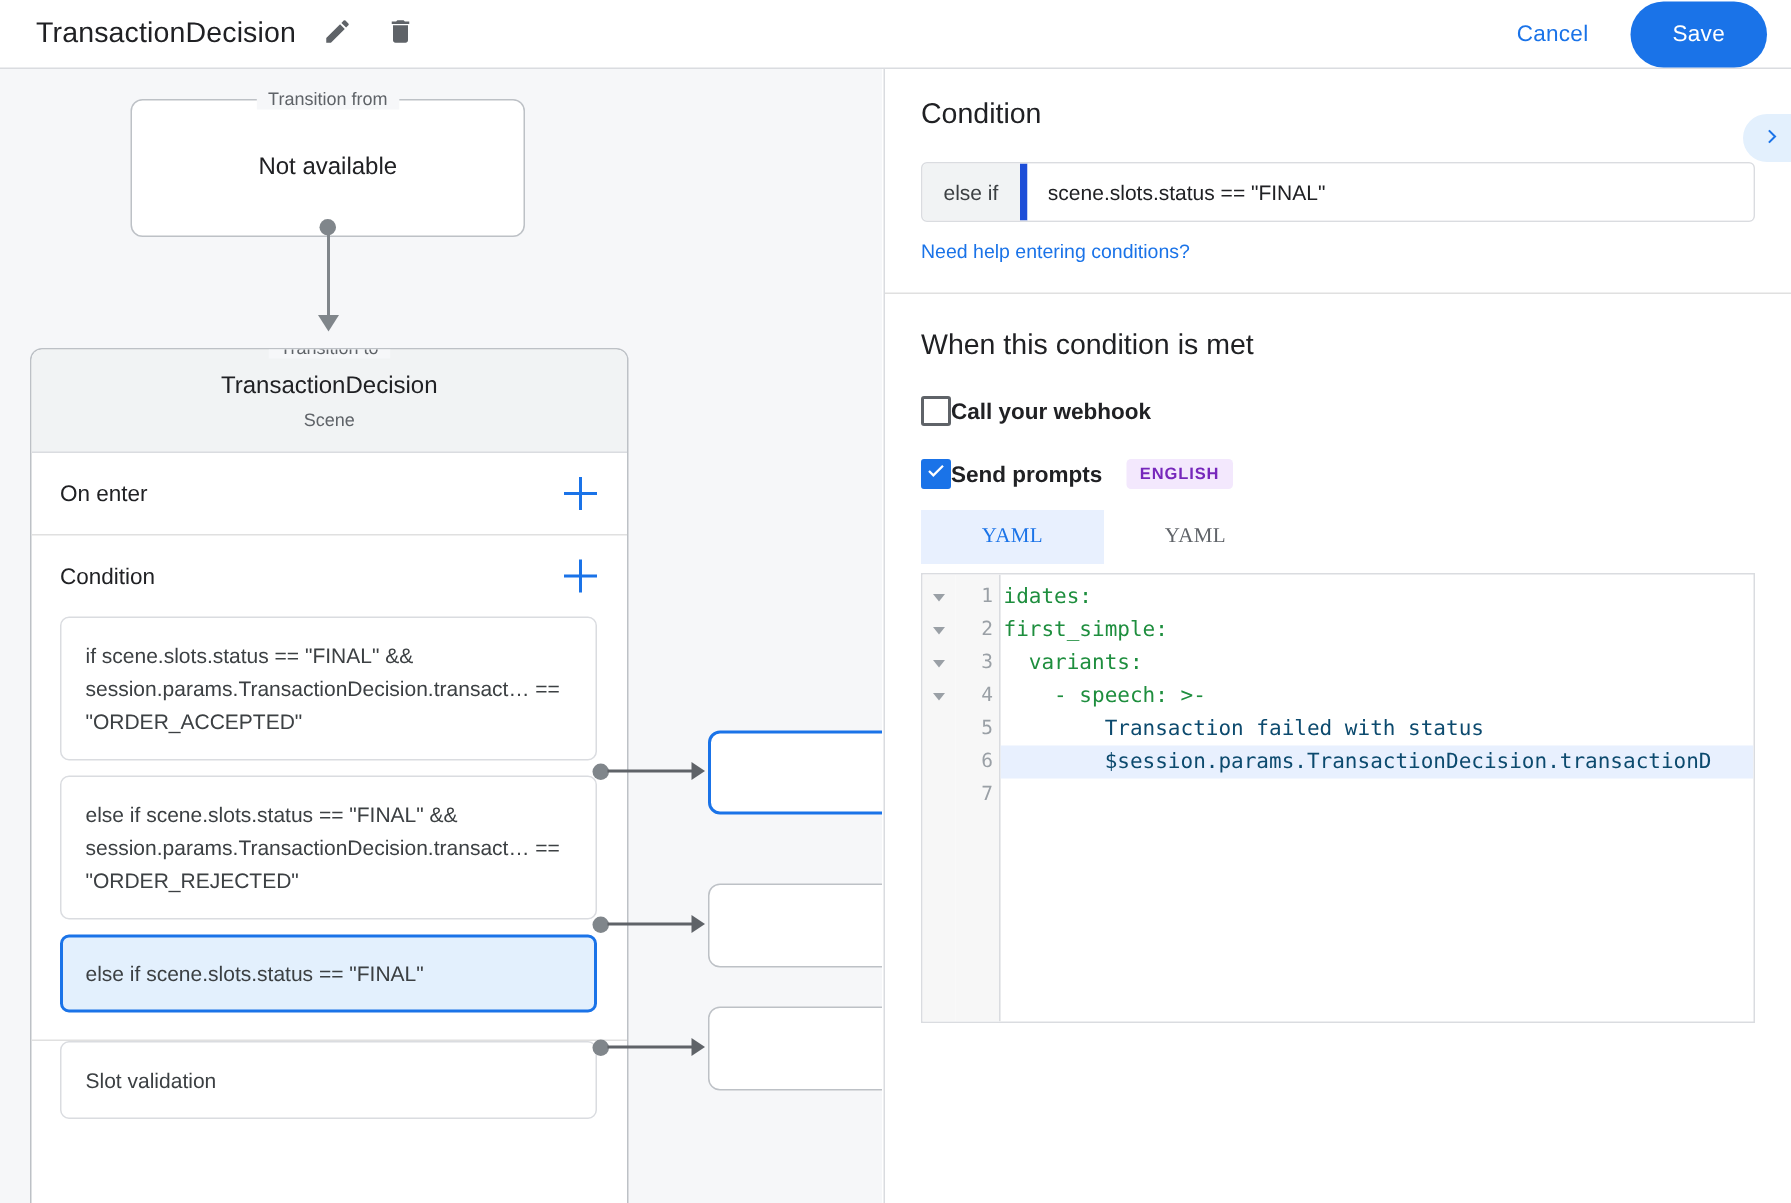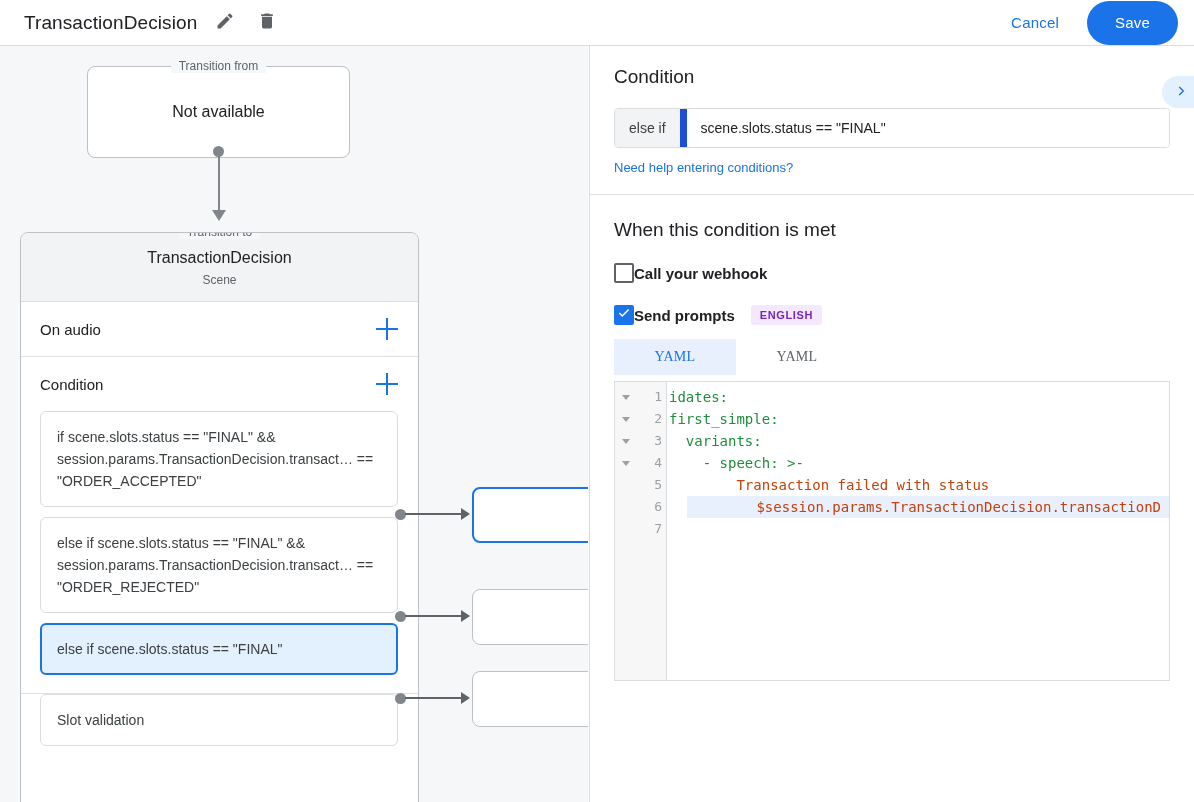--- a/index.html
+++ b/index.html
@@ -155,21 +155,21 @@
     background: #e3f0fd; display: flex; align-items: center; justify-content: center;
     cursor: pointer; border: none; padding-left: 6px;
   }
   .chevron-pill svg { stroke: #1a73e8; fill: none; stroke-width: 2.4; }
 
   .cond-row {
     margin-top: 20px; display: flex; border: 1px solid #dadce0; border-radius: 4px;
     height: 40px; overflow: hidden;
   }
   .cond-label {
-    background: #f1f3f4; border-right: 7px solid #1d4ed8;
+    background: #f1f3f4; border-right: 5px solid #1d4ed8;
     display: flex; align-items: center; padding: 0 14px;
     font-size: 14px; color: #3c4043; white-space: nowrap;
   }
   .cond-input {
     flex: 1; border: none; outline: none; padding: 0 14px;
     font-size: 14px; color: #202124; font-family: inherit; background: #fff;
   }
   .help-link {
     display: inline-block; margin-top: 12px; font-size: 13px;
     color: #1a73e8; text-decoration: none; cursor: pointer;
@@ -225,23 +225,23 @@
   }
   .gutter div {
     height: 22px; line-height: 22px; padding-right: 4px;
     font-family: "DejaVu Sans Mono", monospace; font-size: 13px; color: #9aa0a6;
   }
   .code {
     flex: 1; padding-top: 4px; overflow: hidden; white-space: pre;
     font-family: "DejaVu Sans Mono", monospace; font-size: 14px; line-height: 22px;
   }
   .code .ln { height: 22px; padding-left: 2px; }
-  .code .ln.hl { background: #e8f0fe; margin-left: 20px; }
+  .code .ln.hl { background: #e8f0fe; }
   .tok-key { color: #1e8e3e; }
-  .tok-plain { color: #c2410c; }
+  .tok-plain { color: #0c4a6e; }
 </style>
 </head>
 <body>
 
 <div id="app">
 
   <div class="topbar">
     <div class="topbar-title">TransactionDecision</div>
 
     <button class="icon-btn">
@@ -281,21 +281,21 @@
       <div id="scene-panel">
         <div class="legend">Transition to</div>
 
         <div class="scene-head">
           <div class="name">TransactionDecision</div>
           <div class="sub">Scene</div>
         </div>
 
         <div class="section">
           <div class="section-header">
-            <span class="section-title">On audio</span>
+            <span class="section-title">On enter</span>
             <button class="plus-btn"></button>
           </div>
         </div>
 
         <div class="section">
           <div class="section-header">
             <span class="section-title">Condition</span>
             <button class="plus-btn"></button>
           </div>
           <div class="section-body">

